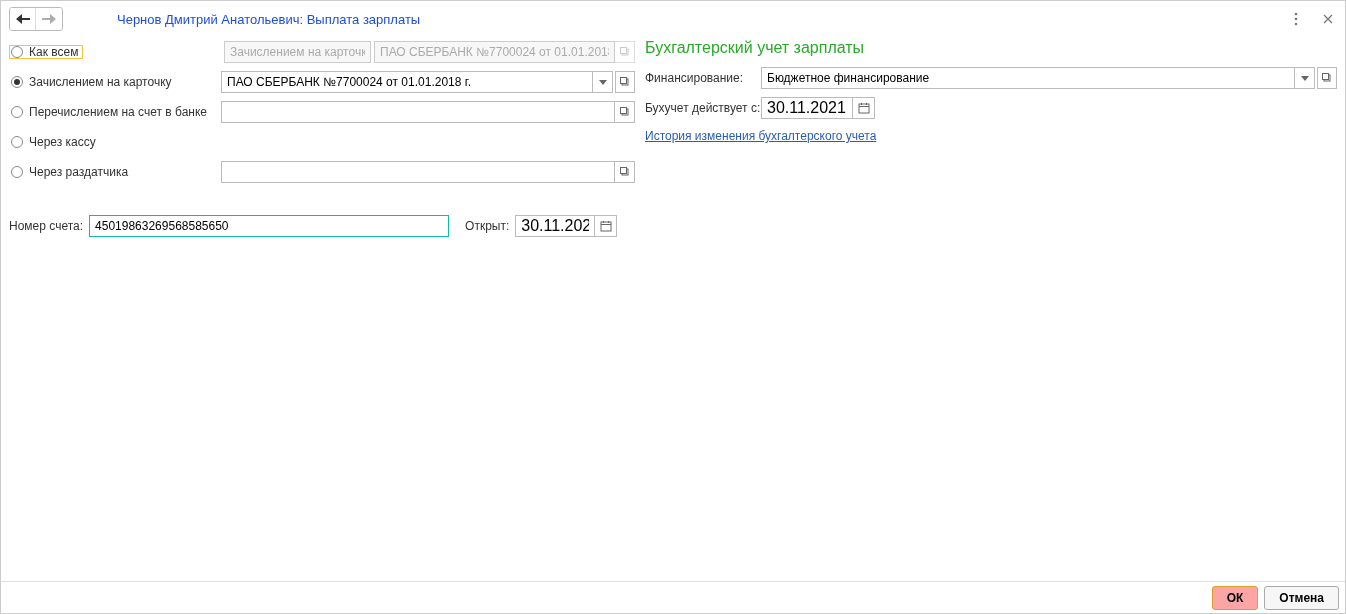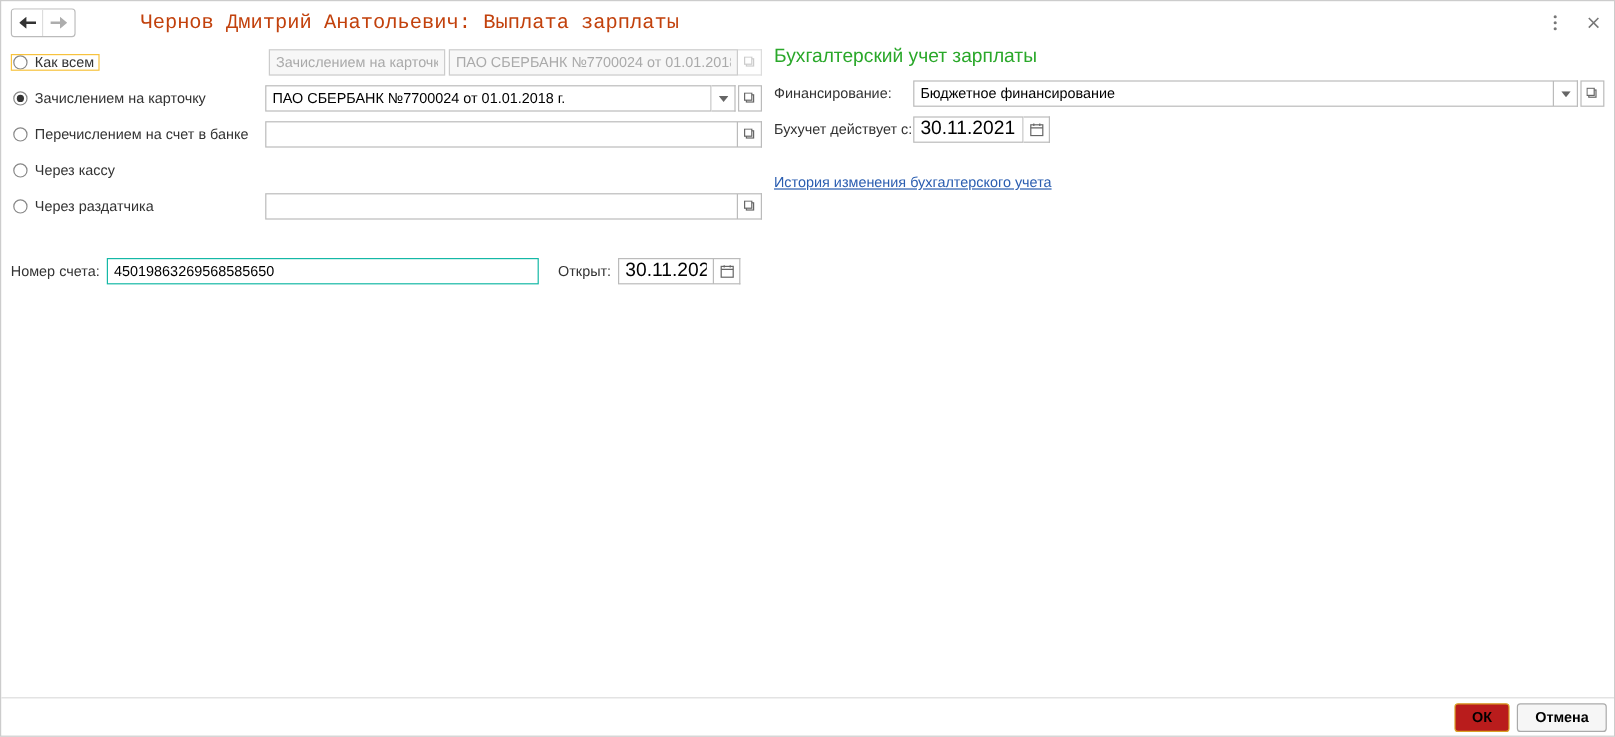--- a/index.html
+++ b/index.html
@@ -32,24 +32,23 @@
     background: #fff;
     border: none;
     display: flex;
     align-items: center;
     justify-content: center;
     cursor: pointer;
   }
   .nav-btn:first-child { border-right: 1px solid #ddd; }
   .nav-btn.disabled { opacity: 0.4; cursor: default; }
   .title {
-    font-size: 17px;
-    color: #c2410c;
+    font-size: 13px;
+    color: #1d4ed8;
     flex: 1;
-    font-family: Liberation Mono, monospace;
   }
   .header-controls {
     display: flex;
     align-items: center;
     gap: 14px;
   }
   .more-btn, .close-btn {
     width: 18px;
     height: 18px;
     display: flex;
@@ -211,21 +210,21 @@
     padding: 0 14px;
     border: 1px solid #aaa;
     border-radius: 3px;
     background: #f6f6f6;
     cursor: pointer;
     font-family: inherit;
     font-size: 12px;
     font-weight: bold;
   }
   .btn.primary {
-    background: #b91c1c;
+    background: #fca5a5;
     border-color: #d9a127;
     font-weight: bold;
   }
   svg { display: block; }
 </style>
 </head>
 <body>
 
 <div class="header">
   <div class="nav-buttons">
@@ -388,21 +387,21 @@
           <svg width="12" height="12" viewBox="0 0 12 12">
               <rect x="1" y="2" width="10" height="9" fill="none" stroke="#666"></rect>
               <line x1="1" y1="4.5" x2="11" y2="4.5" stroke="#666"></line>
               <line x1="3.5" y1="1" x2="3.5" y2="3" stroke="#666"></line>
               <line x1="8.5" y1="1" x2="8.5" y2="3" stroke="#666"></line>
             </svg>
         </button>
       </div>
     </div>
 
-    <div style="margin-top:22px">
+    <div style="margin-top:6px">
       <a class="link">История изменения бухгалтерского учета</a>
     </div>
   </div>
 </div>
 
 <div class="footer">
   <button class="btn primary">ОК</button>
   <button class="btn">Отмена</button>
 </div>
 

